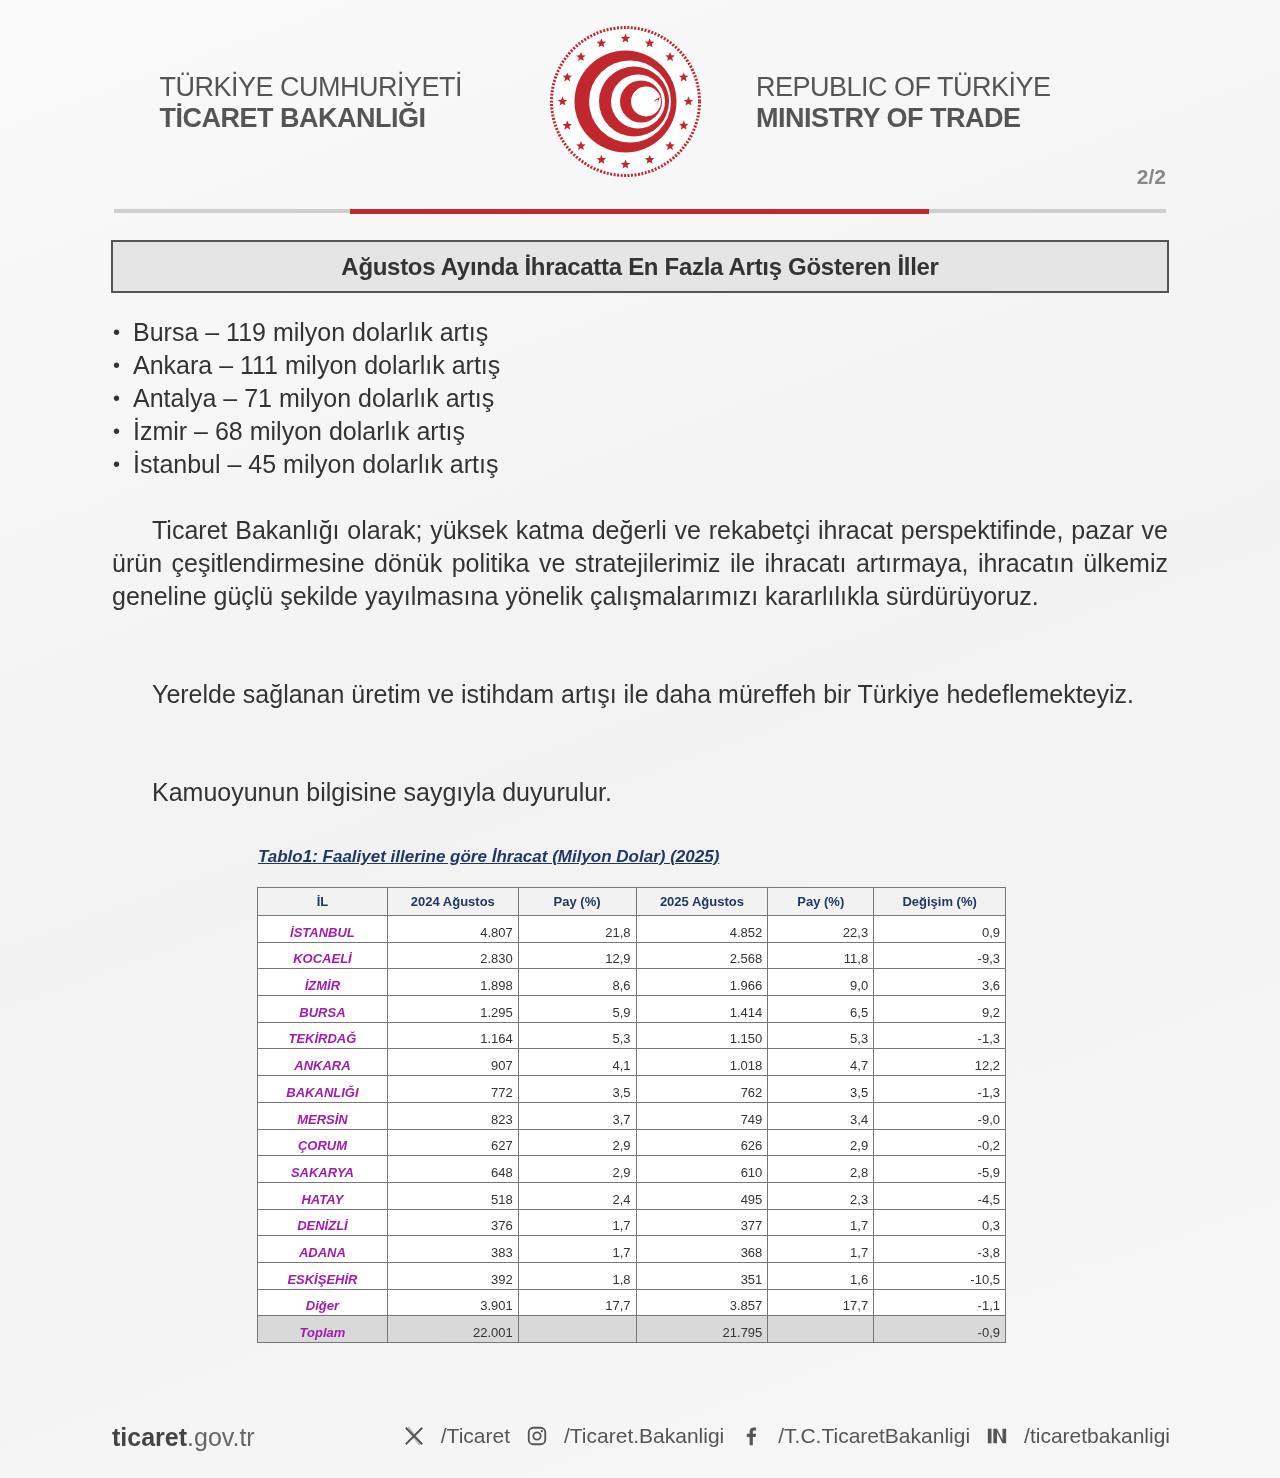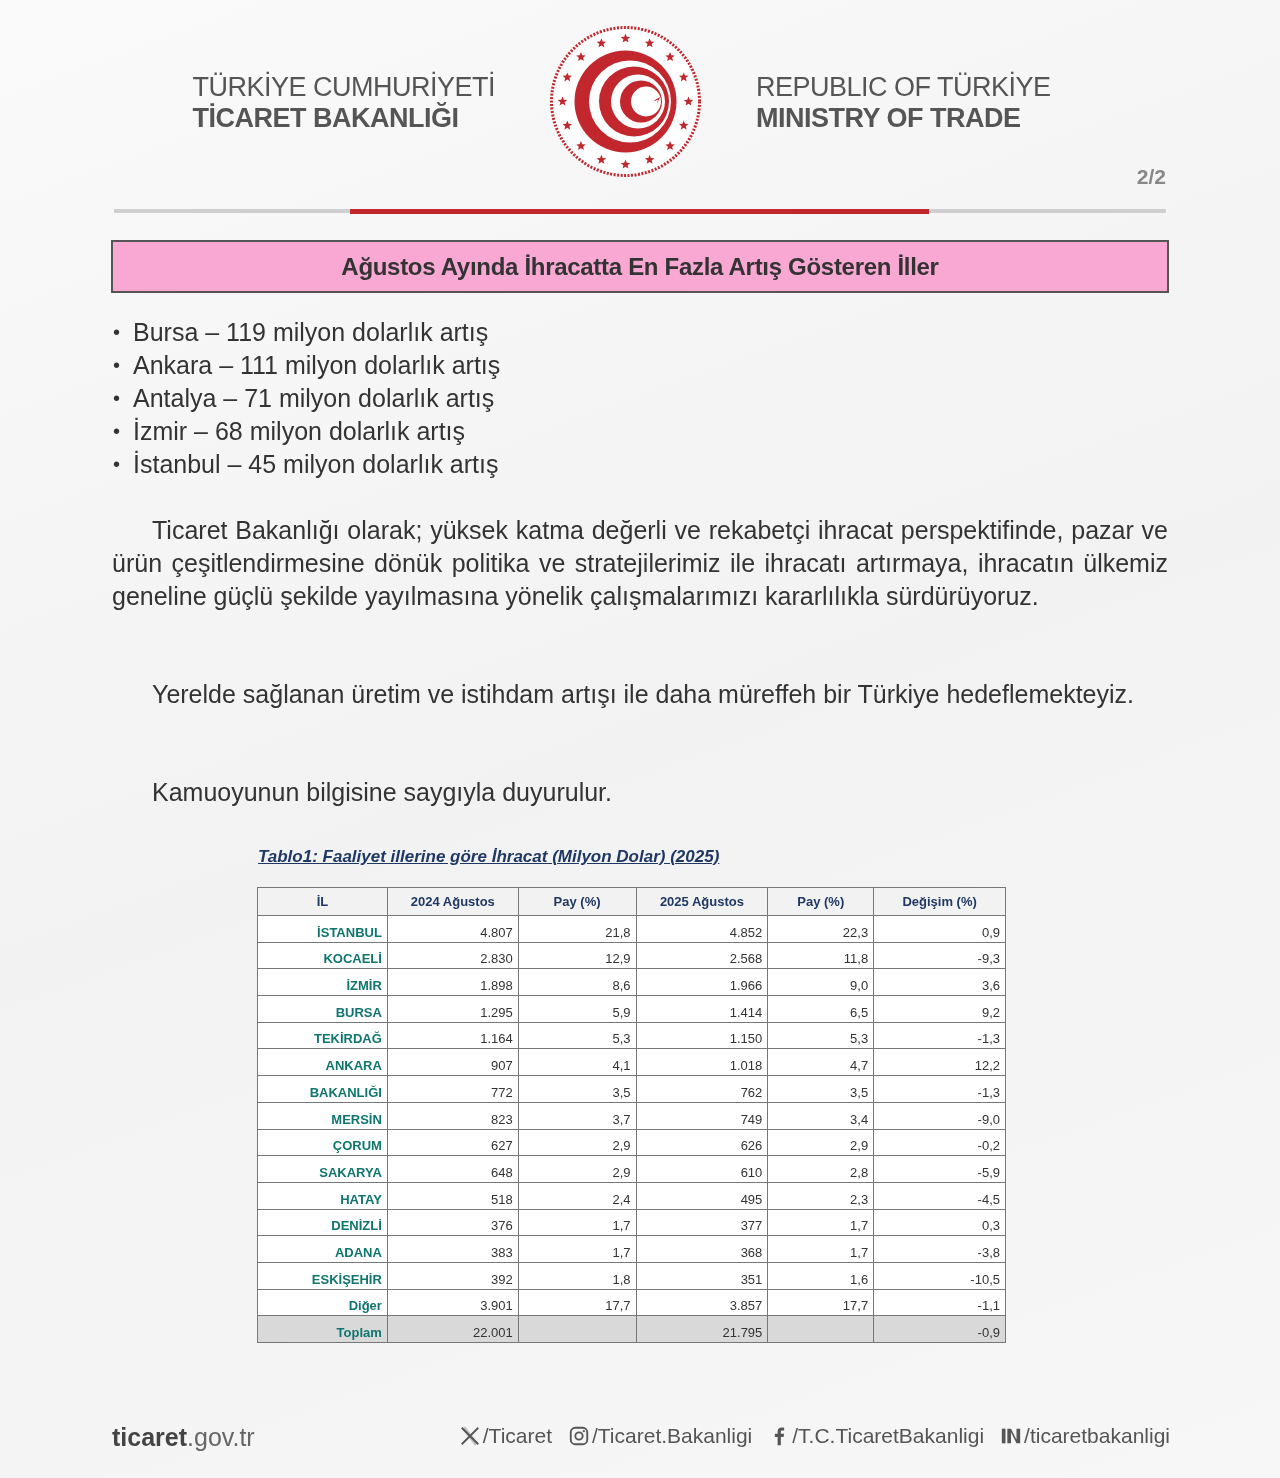--- a/index.html
+++ b/index.html
@@ -5,31 +5,31 @@
   * { box-sizing: border-box; margin: 0; padding: 0; }
   html, body { width: 1280px; height: 1478px; }
   body {
     background: linear-gradient(160deg, #fafafa 0%, #f2f2f2 50%, #f7f7f7 100%);
     font-family: "Liberation Sans", "DejaVu Sans", sans-serif;
     color: #2a2a2a;
     position: relative;
     overflow: hidden;
   }
   .header { position: absolute; top: 0; left: 0; width: 1280px; height: 200px; }
-  .hdr-left { position: absolute; right: 785px; top: 72px; text-align: left; color: #555; }
+  .hdr-left { position: absolute; right: 818px; top: 72px; text-align: left; color: #555; }
   .hdr-right { position: absolute; left: 756px; top: 72px; color: #555; }
   .hdr-line1 { font-size: 27px; font-weight: 400; letter-spacing: -0.5px; line-height: 30px; }
   .hdr-line2 { font-size: 27px; font-weight: 700; letter-spacing: -0.5px; line-height: 32px; }
   .emblem { position: absolute; left: 548px; top: 24px; width: 155px; height: 155px; }
   .page-num { position: absolute; right: 114px; top: 165px; font-size: 21px; color: #888; font-weight: 700; }
   .rule-grey { position: absolute; left: 114px; top: 209px; width: 1052px; height: 4px; background: #cfcfcf; }
   .rule-red { position: absolute; left: 350px; top: 209px; width: 579px; height: 5px; background: #c1272d; }
   .title-box {
     position: absolute; left: 111px; top: 240px; width: 1058px; height: 53px;
-    border: 2px solid #555; background: #f9a8d4;
+    border: 2px solid #555; background: #e5e5e5;
     display: flex; align-items: center; justify-content: center;
     font-size: 24px; font-weight: 700; color: #333; letter-spacing: -0.3px;
   }
   .bullets { position: absolute; left: 113px; top: 316px; list-style: none; }
   .bullets li { font-size: 25px; line-height: 33px; color: #333; display: flex; }
   .bullets li .dot { width: 20px; display: inline-block; font-size: 20px; }
   .para {
     position: absolute; left: 112px; width: 1056px;
     font-size: 25px; line-height: 33px; color: #333; text-align: justify;
     text-indent: 40px;
@@ -42,30 +42,30 @@
     font-size: 17px; font-weight: 700; font-style: italic; color: #1f3864; text-decoration: underline;
   }
   table.data {
     position: absolute; left: 257px; top: 887px; width: 749px;
     border-collapse: collapse; background: #fff;
     font-size: 13px; color: #333;
   }
   table.data th, table.data td { border: 1px solid #777; height: 26.7px; padding: 0 5px; }
   table.data th { background: #f2f2f2; color: #1f3864; font-weight: 700; text-align: center; height: 28px; }
   table.data td { text-align: right; vertical-align: bottom; padding-bottom: 2px; }
-  table.data td.il { text-align: right; color: #0f766e; font-weight: 700; }
+  table.data td.il { text-align: center; color: #a21caf; font-weight: 700; font-style: italic; }
   table.data tr.total td { background: #d9d9d9; }
   .c1 { width: 130px; } .c2 { width: 131px; } .c3 { width: 118px; }
   .c4 { width: 132px; } .c5 { width: 106px; } .c6 { width: 132px; }
   .footer { position: absolute; top: 1420px; left: 0; width: 1280px; height: 40px; }
   .site { position: absolute; left: 112px; top: 3px; font-size: 25px; color: #444; }
   .site b { font-weight: 700; }
   .site span.light { font-weight: 400; color: #666; }
   .socials { position: absolute; right: 110px; top: 4px; display: flex; gap: 16px; align-items: center; font-size: 21px; color: #555; }
-  .social { display: flex; align-items: center; gap: 2px; }
+  .social { display: flex; align-items: center; gap: 16px; }
   .social svg { width: 22px; height: 22px; }
 </style>
 </head>
 <body>
 
 <div class="header">
   <div class="hdr-left">
     <div class="hdr-line1">TÜRKİYE CUMHURİYETİ</div>
     <div class="hdr-line2">TİCARET BAKANLIĞI</div>
   </div>

